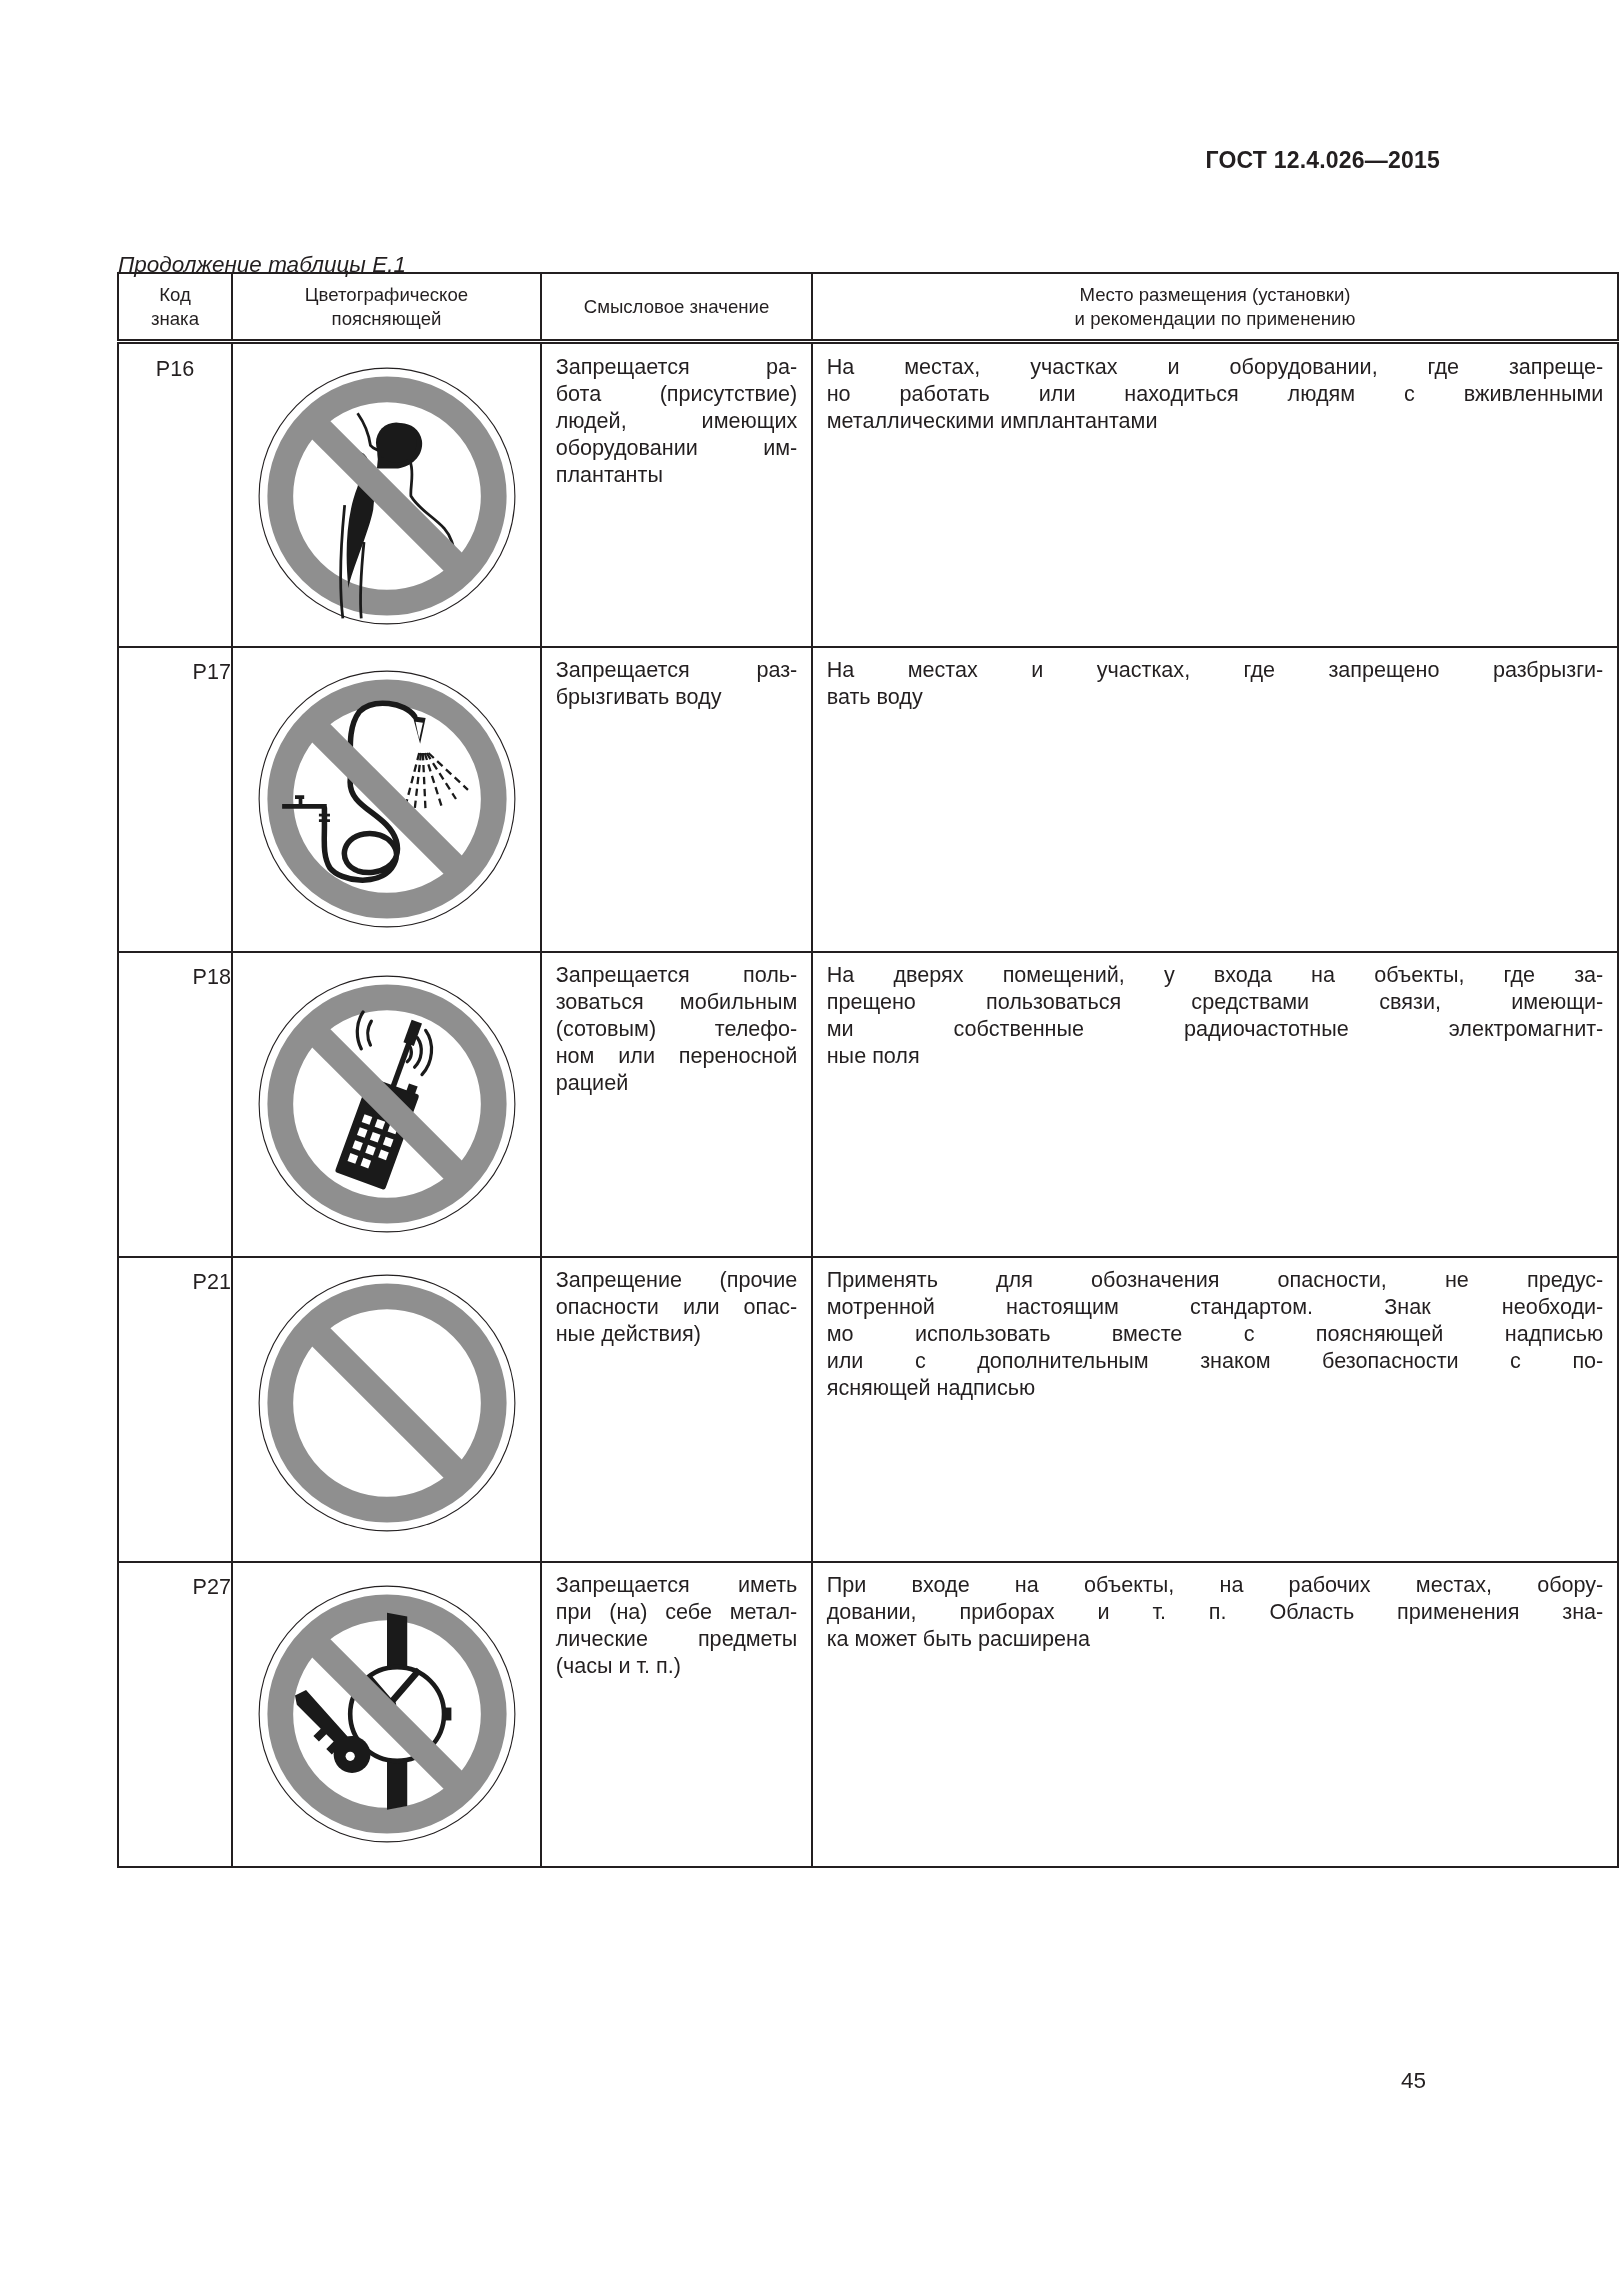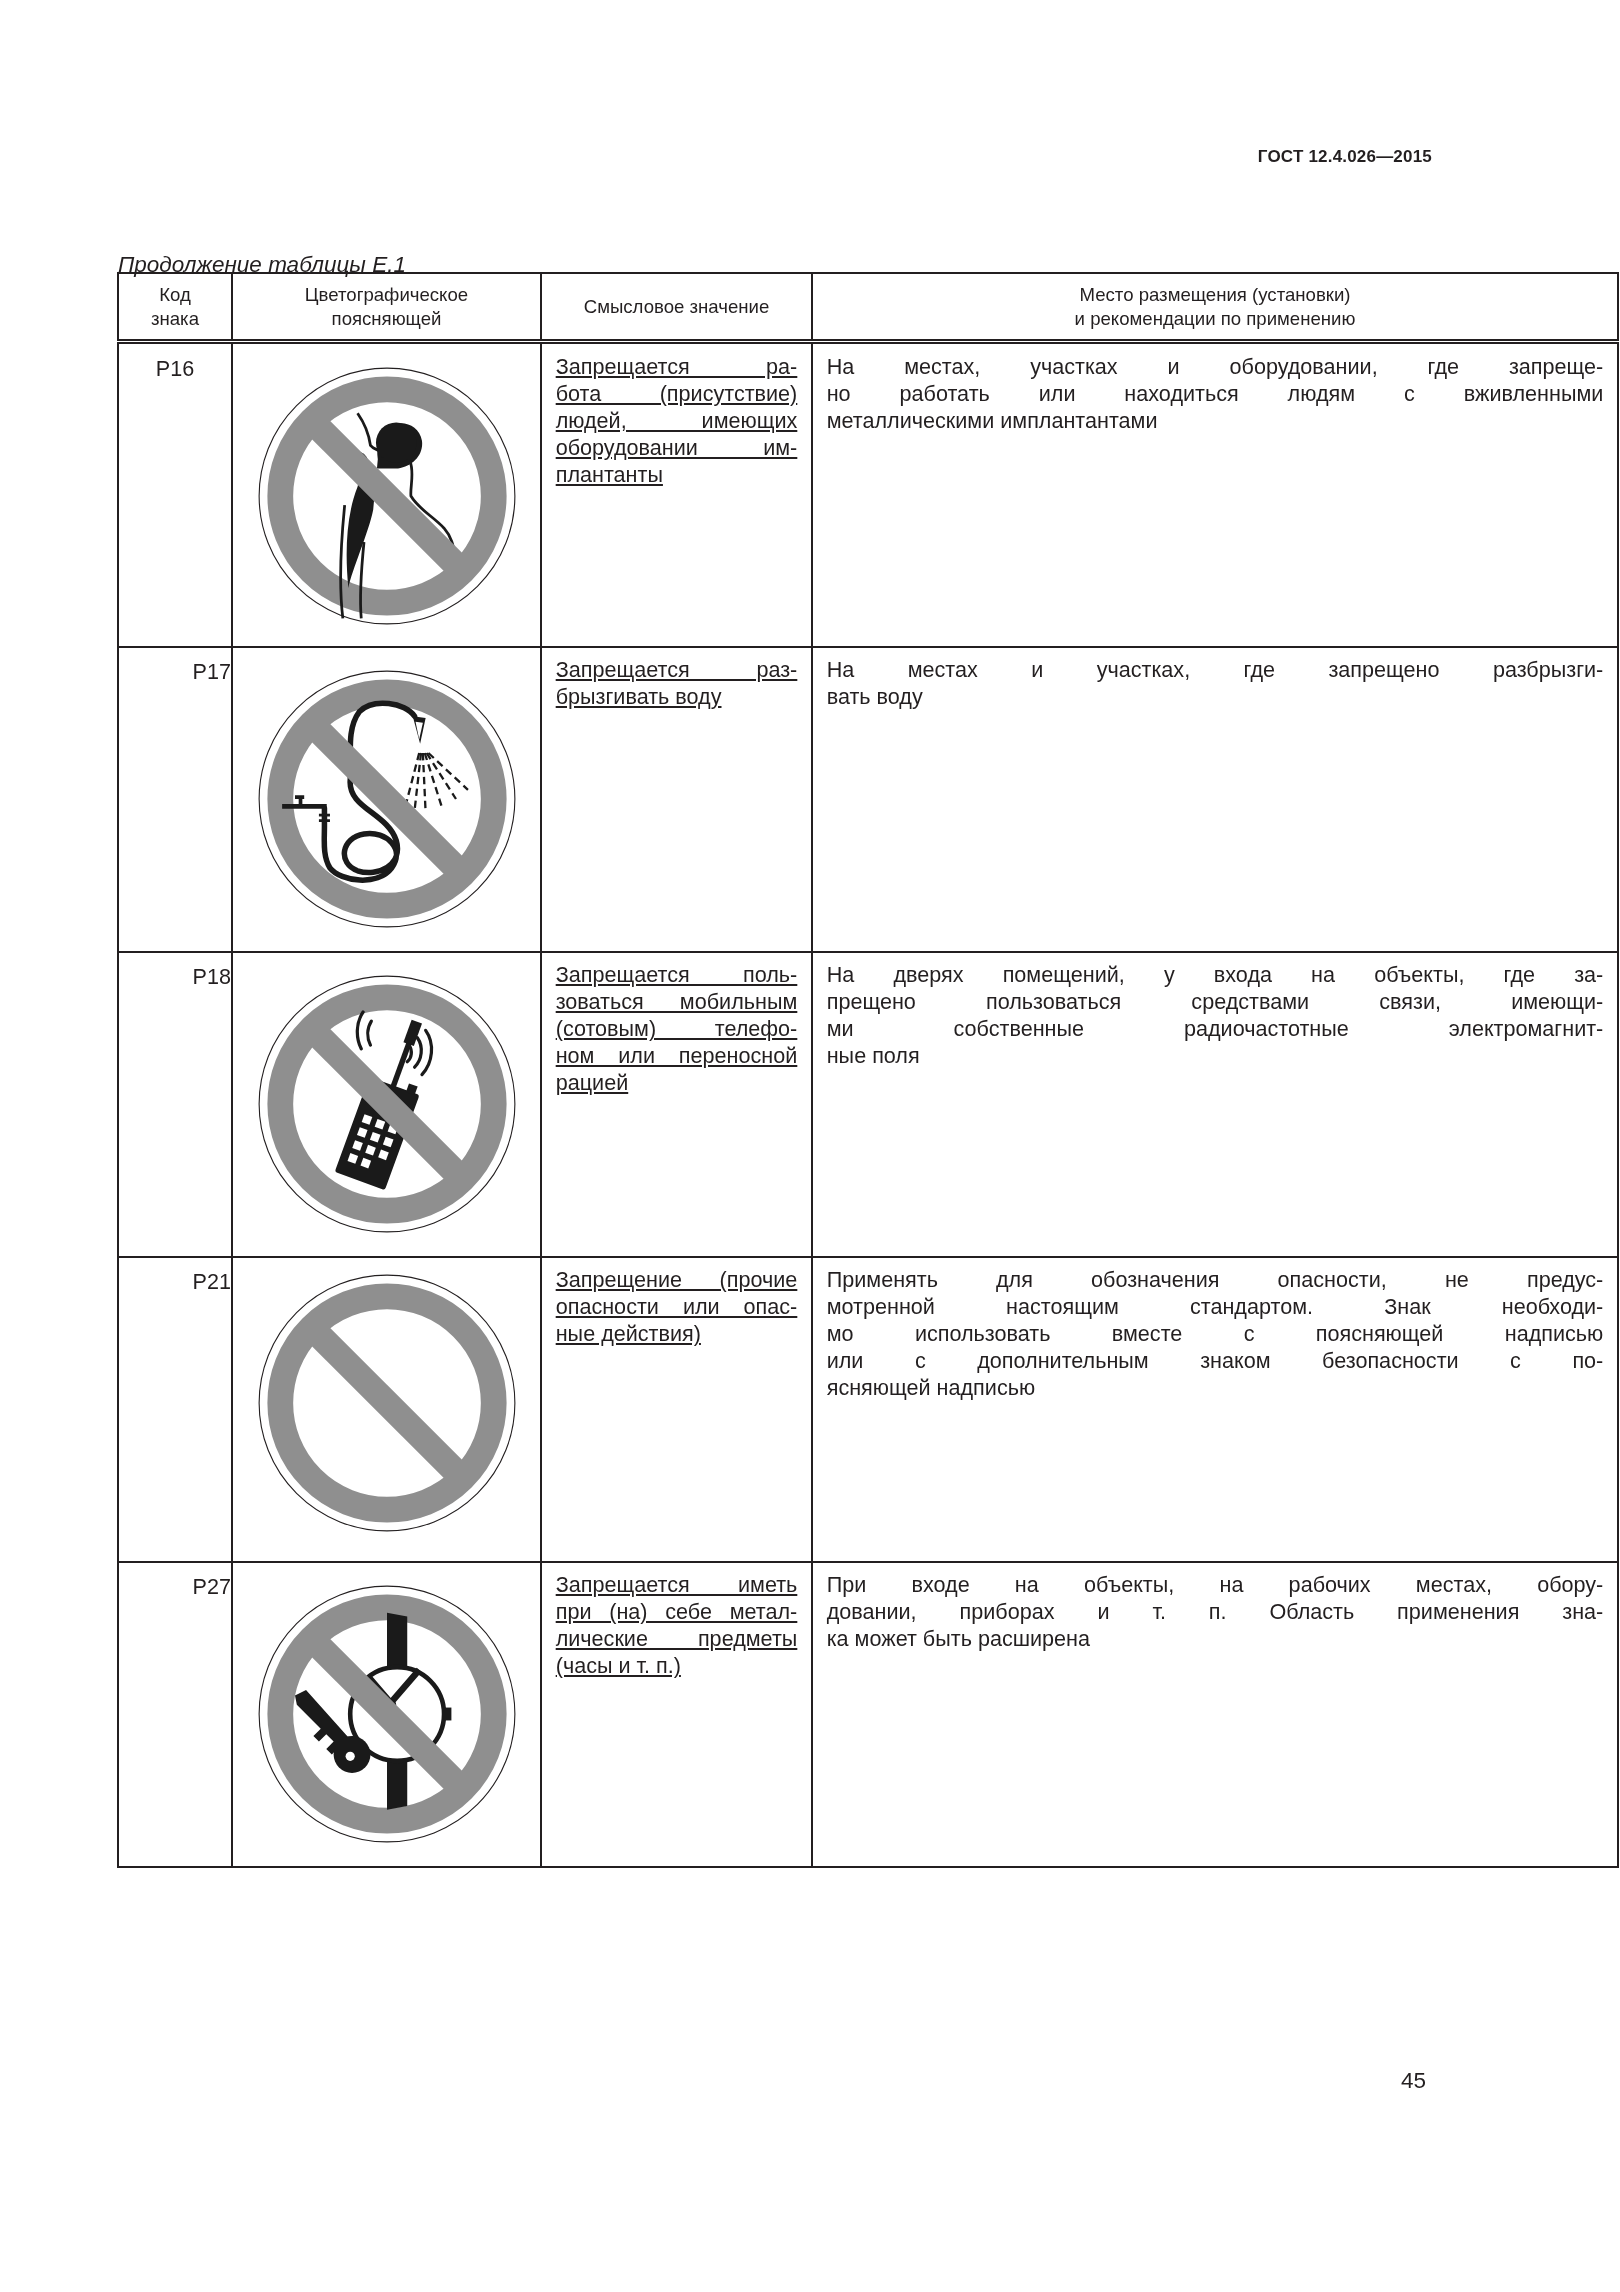--- a/index.html
+++ b/index.html
@@ -1,41 +1,41 @@
 <!DOCTYPE html>
 <html><head>
   <meta charset="utf-8">
   <style>
     html, body { margin: 0; padding: 0; background: #ffffff; }
     body { width: 1620px; height: 2293px; position: relative; overflow: hidden;
            font-family: "Liberation Sans", "DejaVu Sans", sans-serif; color: #231f20; }
 
-    .doc-code { position: absolute; right: 188px; top: 147px; font-weight: bold;
-                font-size: 17px; letter-spacing: 0.2px; }
+    .doc-code { position: absolute; right: 180px; top: 147px; font-weight: bold;
+                font-size: 23px; letter-spacing: 0.2px; }
     .caption { position: absolute; left: 118px; top: 224px; font-style: italic; font-size: 22.5px; margin-top: 28px; }
 
     .tbl { position: absolute; left: 117px; top: 272px; width: 1502px;
            border-collapse: collapse; table-layout: fixed; }
     .tbl th, .tbl td { border: 2px solid #231f20; padding: 0; vertical-align: top; }
     .tbl { border: 2.9px solid #231f20; }
     .tbl thead th { font-weight: normal; font-size: 18.6px; line-height: 23.5px; height: 65px;
                     text-align: center; vertical-align: middle; color: #231f20;
                     border-bottom: 5.9px double #231f20; }
     .tbl tbody tr { height: 305px; }
     .tbl tbody tr + tr td { border-top-width: 2.9px; text-align: right; }
 
     .c-code { width: 114px; }
     .c-img  { width: 309px; }
     .c-mean { width: 271px; }
 
     td.code { text-align: center; font-size: 21.6px; padding-top: 11.8px !important; }
     td.img  { text-align: center; }
     td.img svg { display: block; margin: 13.7px auto 0 auto; width: 276px; height: 276px; }
     td.mean { font-size: 21.6px; line-height: 27px; padding: 8.8px 13.7px 0 13.7px !important;
-              text-align: justify; text-decoration: underline; }
+              text-align: justify; }
     td.place { font-size: 21.6px; line-height: 27px; padding: 8.8px 13.7px 0 13.7px !important;
                text-align: justify; }
     .txt-line { display: block; text-align: justify; text-align-last: justify; }
     .txt-line.last { text-align-last: left; }
 
     .page-num { position: absolute; right: 194px; top: 2068px; font-size: 22.5px; }
   </style>
 </head>
 <body>
 

